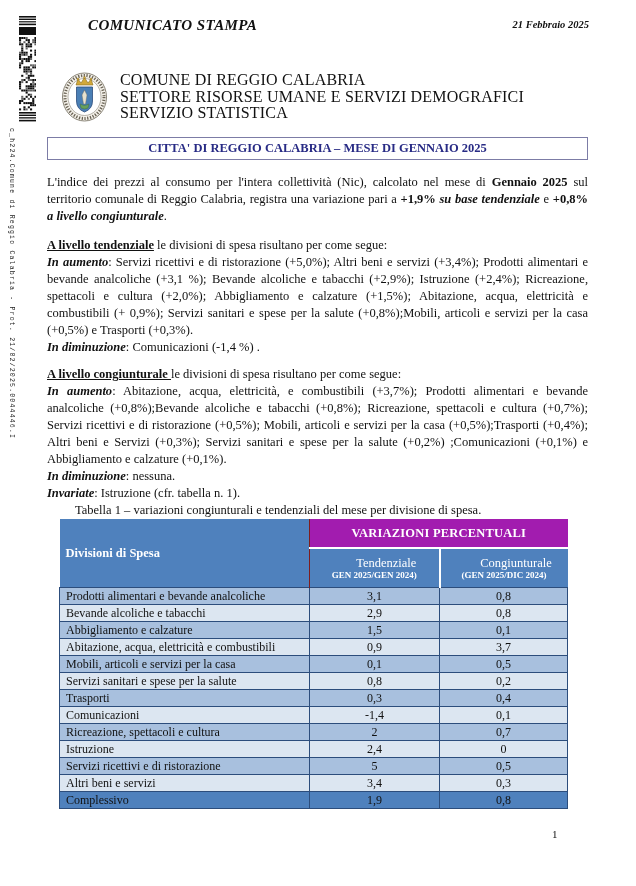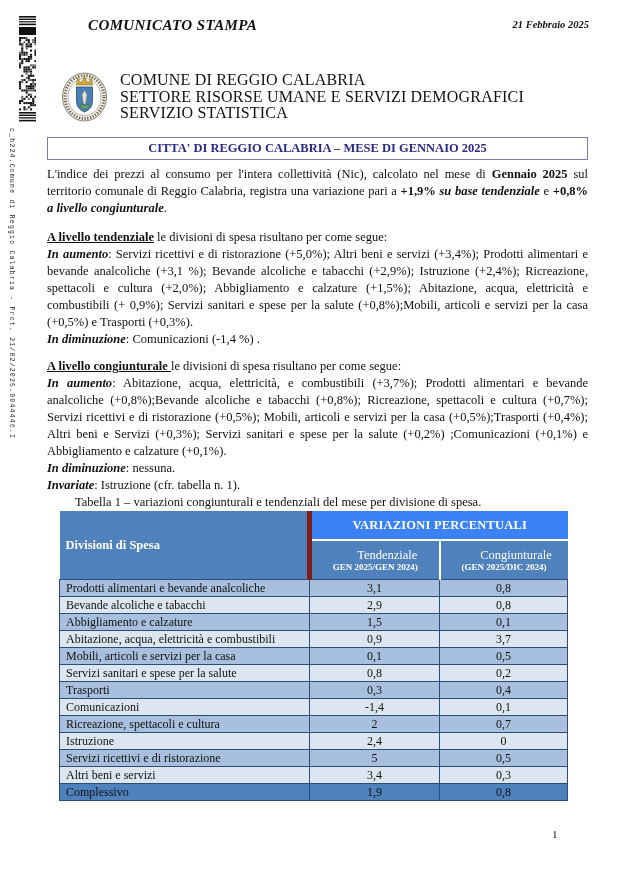--- a/index.html
+++ b/index.html
@@ -15,33 +15,33 @@
   .doc-title{position:absolute;left:88px;top:17px;font-size:15px;font-weight:bold;
              font-style:italic;letter-spacing:.4px;}
   .doc-date{position:absolute;right:47px;top:19px;font-size:10.5px;font-weight:bold;font-style:italic;}
   .logo{position:absolute;left:61px;top:69px;width:47px;height:54px;}
   .org{position:absolute;left:120px;top:72px;font-size:16px;line-height:16.5px;letter-spacing:.2px;}
   
   .title-box{position:absolute;left:47px;top:137px;width:539px;border:1px solid #7c7ca6;
              text-align:center;font-weight:bold;font-size:12.5px;line-height:18px;
              padding:1px 0 2px 0;}
   
-  .content{position:absolute;left:47px;top:166px;width:541px;font-size:12.5px;line-height:17px;}
+  .content{position:absolute;left:47px;top:174px;width:541px;font-size:12.5px;line-height:17px;}
   .content p{margin:0;text-align:justify;}
   p.sp-before{margin-top:12px;}
   p.sp-small{margin-top:10px;}
   .run-b{font-weight:bold;}
   .run-i{font-style:italic;}
   .run-u{text-decoration:underline;}
   
   .tbl-caption{margin:11px 0 3px 0;padding-left:28px;text-align:left !important;font-size:12.5px;}
   table.prezzi{border-collapse:collapse;margin-left:12px;width:508px;table-layout:fixed;}
   table.prezzi col.c1{width:250px;} table.prezzi col.c2{width:130px;} table.prezzi col.c3{width:128px;}
   table.prezzi th{color:#fff;font-family:"Liberation Serif",serif;}
-  .h-col1{text-align:left;padding:2px 6px;font-size:12.5px;border-right:5px solid #7f1d1d;}
+  .h-col1{text-align:left;padding:2px 6px;font-size:12.5px;border-right:1px solid #7f1d1d;}
   .h-group{font-size:12.5px;height:26px;border-bottom:2px solid #fff;letter-spacing:.2px;}
   .h-sub{height:38px;vertical-align:middle;padding:0;}
   .h-sub + .h-sub{border-left:2px solid #fff;}
   .h-sub-title{font-size:12.5px;font-weight:normal;line-height:14px;margin-left:24px;}
   .h-sub-sub{font-size:9px;font-weight:bold;line-height:11px;}
   table.prezzi td{font-size:12px;line-height:13px;padding:1.5px 6px;
                   border:1px solid #2c4d7c;}
   table.prezzi td.num{text-align:center;padding:1px 2px;}
   table.prezzi tbody tr:nth-child(odd){background:#a8c0de;}
   table.prezzi tbody tr:nth-child(even){background:#dce6f1;}
@@ -255,21 +255,21 @@
 
     <table class="prezzi">
       <colgroup>
           <col class="c1">
           <col class="c2">
           <col class="c3">
         </colgroup>
       <thead>
         <tr>
           <th rowspan="2" class="h-col1" style="background:#4f81bd;">Divisioni di Spesa</th>
-          <th colspan="2" class="h-group" style="background:#3b82f6;margin-left:36px;">VARIAZIONI PERCENTUALI</th>
+          <th colspan="2" class="h-group" style="background:#a21caf;margin-left:36px;">VARIAZIONI PERCENTUALI</th>
         </tr>
         <tr>
           <th class="h-sub" style="background:#4f81bd;">
             <div class="h-sub-title">Tendenziale</div>
             <div class="h-sub-sub">GEN 2025/GEN 2024)</div>
           </th>
           <th class="h-sub" style="background:#4f81bd;">
             <div class="h-sub-title">Congiunturale</div>
             <div class="h-sub-sub">(GEN 2025/DIC 2024)</div>
           </th>

